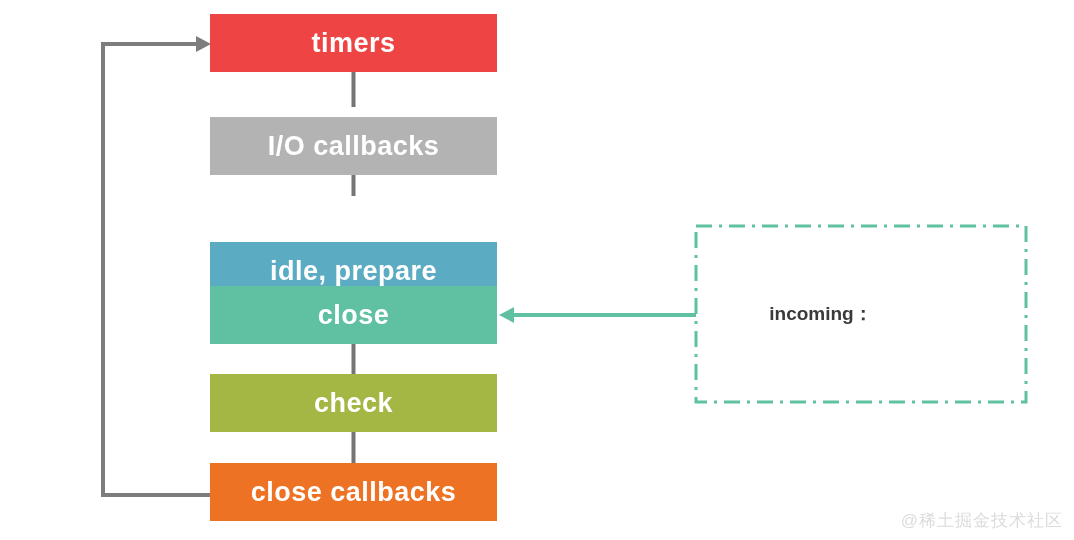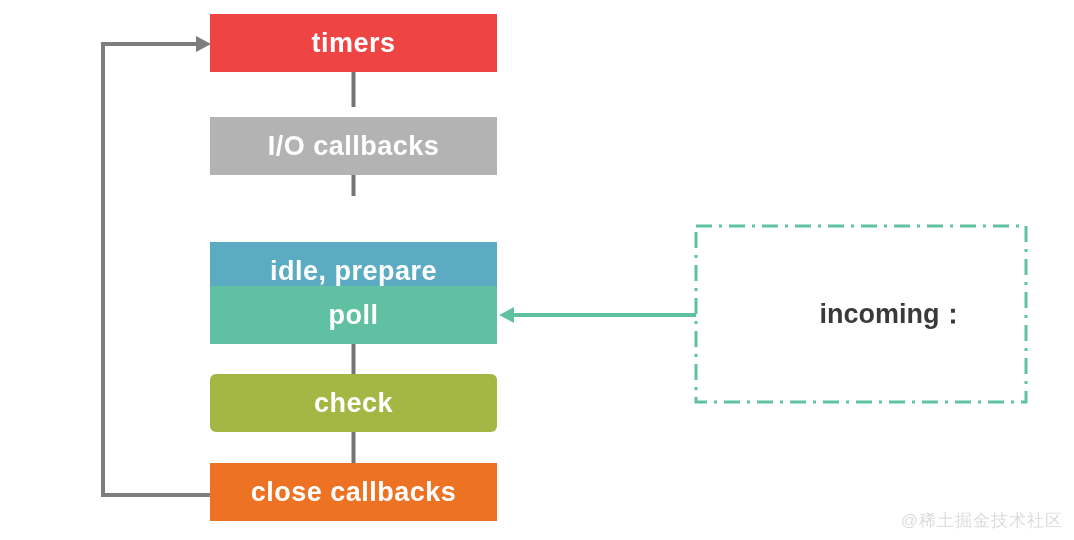--- a/index.html
+++ b/index.html
@@ -36,30 +36,30 @@
   }
   .phase-timers         { top: 14px; }
   .phase-io-callbacks   { top: 105px; margin-top: 12px; }
   .phase-idle-prepare   { top: 194px; margin-top: 48px; }
   .phase-poll           { top: 286px; }
   .phase-check          { top: 374px; }
   .phase-close-callbacks{ top: 463px; text-align: right; }
 
   .incoming-box {
     position: absolute;
-    left: 728px;
+    left: 656px;
     top: 226px;
     width: 330px;
     height: 176px;
     display: flex;
     flex-direction: column;
     align-items: center;
     justify-content: center;
     text-align: center;
-    font-size: 27px;
+    font-size: 19px;
     font-weight: bold;
     line-height: 54px;
     color: #3a3a3a;
   }
 
   .watermark {
     position: absolute;
     right: 11px;
     bottom: 8px;
     font-size: 17px;
@@ -96,24 +96,24 @@
 
   <div class="phase-box phase-io-callbacks" style="background-color: rgb(179, 179, 179);">
     <span>I/O callbacks</span>
   </div>
 
   <div class="phase-box phase-idle-prepare" style="background-color: rgb(91, 172, 195);">
     <span>idle, prepare</span>
   </div>
 
   <div class="phase-box phase-poll" style="background-color: rgb(95, 193, 162);">
-    <span>poll</span>
+    <span>close</span>
   </div>
 
-  <div class="phase-box phase-check" style="background-color: rgb(164, 182, 67); border-radius: 6px;">
+  <div class="phase-box phase-check" style="background-color: rgb(164, 182, 67);">
     <span>check</span>
   </div>
 
   <div class="phase-box phase-close-callbacks" style="background-color: rgb(237, 114, 35);">
     <span>close callbacks</span>
   </div>
 
   <div class="incoming-box" style="color: rgb(58, 58, 58);">
     <span>incoming：</span>
   </div>

